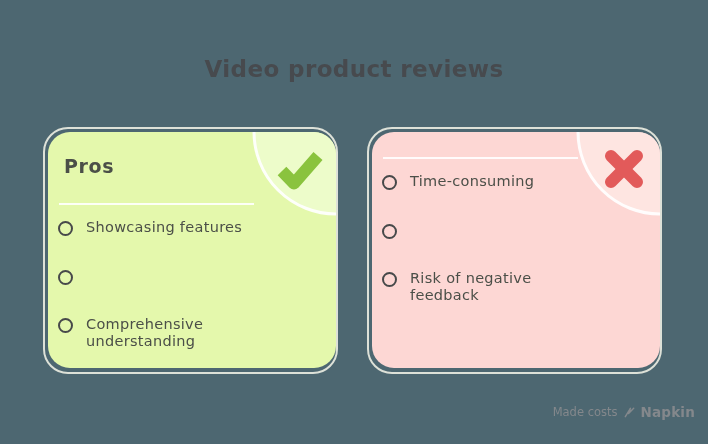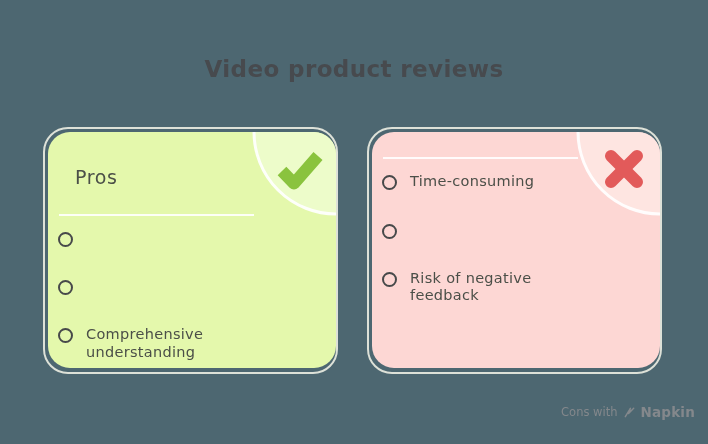--- a/index.html
+++ b/index.html
@@ -38,22 +38,22 @@
   .pros .corner-fill { fill: var(--pros-corner, #edfcca); }
   .cons .corner-fill { fill: var(--cons-corner, #fee5e1); }
   .corner-arc { fill: none; stroke: #ffffff; stroke-opacity: 0.92; stroke-width: 3; }
 
   .badge { position: absolute; top: 14px; right: 13px; width: 46px; height: 46px; }
   .check-mark { fill: none; stroke: var(--check-green, #8ac33e); stroke-width: 12;
                 stroke-linejoin: round; stroke-linecap: butt; }
   .cross-mark { stroke: var(--cross-red, #e25a5a); stroke-width: 12; stroke-linecap: round; }
 
   .card-heading {
-    margin: 11px; padding: 22px 32px 0 16px;
-    font-size: 19px; font-weight: 400; line-height: 24px;
+    margin: 0; padding: 22px 32px 0 16px;
+    font-size: 19px; font-weight: 700; line-height: 24px;
     letter-spacing: 0.6px; color: var(--card-text, #4b4f48);
   }
   .divider {
     height: 0; border-top: 2px solid var(--divider, #ffffff);
     opacity: 0.9; margin: 25px 82px 0 11px;
   }
 
   .item-list { margin: 14px 18px 0 10px; padding: 0; list-style: none; }
   .item { display: flex; align-items: flex-start; gap: 13px; margin-bottom: 31px; }
   .bullet {
@@ -94,20 +94,21 @@
     <div class="badge">
       <svg width="46" height="46" viewBox="0 0 46 46" aria-hidden="true">
         <polyline class="check-mark" points="5,25 17,37.5 41,10"></polyline>
       </svg>
     </div>
     <h2 class="card-heading">Pros</h2>
     <div class="divider"></div>
     <ul class="item-list">
       <li class="item">
         <span class="bullet"></span>
+        <span class="item-text">Showcasing features</span>
       </li>
       <li class="item">
         <span class="bullet"></span>
       </li>
       <li class="item">
         <span class="bullet"></span>
         <span class="item-text">Comprehensive understanding</span>
       </li>
     </ul>
   </section>
@@ -135,21 +136,21 @@
         <span class="bullet"></span>
       </li>
       <li class="item">
         <span class="bullet"></span>
         <span class="item-text">Risk of negative feedback</span>
       </li>
     </ul>
   </section>
 
   <div class="watermark">
-    <span class="wm-prefix">Cons with</span>
+    <span class="wm-prefix">Made costs</span>
     <span>
       <svg class="wm-logo" width="13" height="13" viewBox="0 0 14 14" aria-hidden="true">
         <path d="M2.5 11.5 L8 2.5 L6 8 L11.5 2.5"></path>
       </svg>
     </span>
     <span class="wm-brand">Napkin</span>
   </div>
 
 </div>
 

